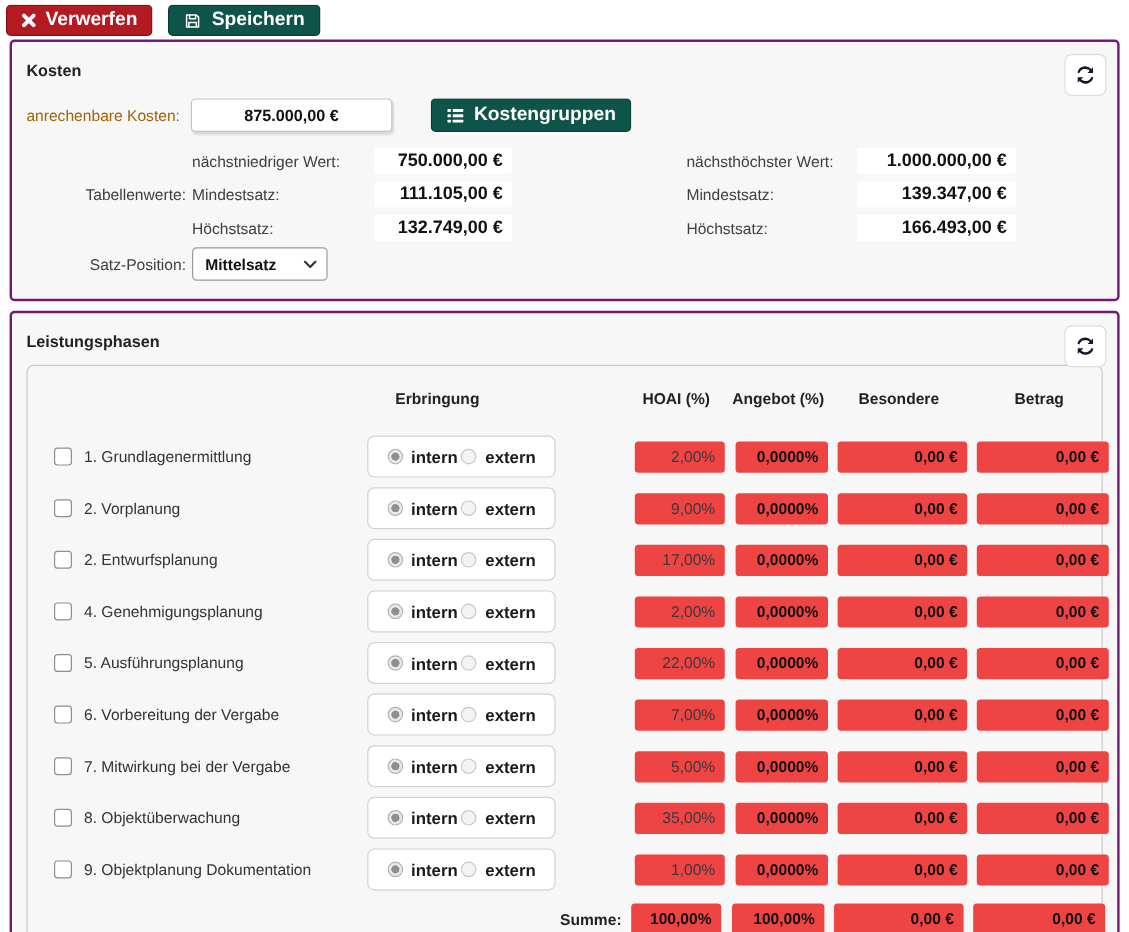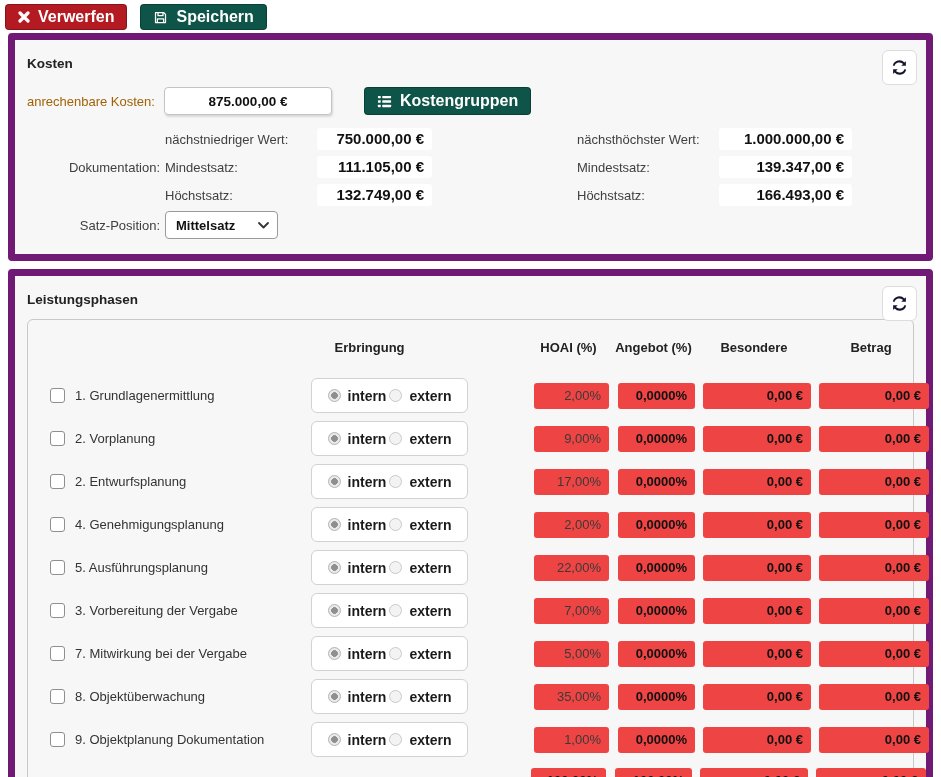--- a/index.html
+++ b/index.html
@@ -18,21 +18,21 @@
     color: #fff; font-weight: bold; font-size: 16px;
     border: 1px solid rgba(0,0,0,.25); cursor: pointer;
   }
   .btn-danger  { background: #b41a21; }
   .btn-primary { background: #0e5448; }
   
   .panel {
     position: relative;
     margin: 2px 8px 8px 8px;
     background: #f7f7f7;
-    border: 7px solid #701a75;
+    border: 2px solid #701a75;
     border-radius: 4px;
     padding: 12px;
   }
   .panel-title { font-weight: bold; font-size: 13.5px; color: #222; padding-top: 4px; }
   .refresh-btn {
     position: absolute; top: 10px; right: 9px;
     width: 35px; height: 35px;
     background: #fff; border: 1px solid #ddd; border-radius: 6px;
     display: flex; align-items: center; justify-content: center;
     cursor: pointer;
@@ -178,21 +178,21 @@
 
   <div class="k-grid">
     <div class="k-row">
       <span class="k-c1"></span>
       <span class="k-c2">nächstniedriger Wert:</span>
       <span class="k-val">750.000,00 €</span>
       <span class="k-c3">nächsthöchster Wert:</span>
       <span class="k-val k-val2">1.000.000,00 €</span>
     </div>
     <div class="k-row">
-      <span class="k-c1">Dokumentation:</span>
+      <span class="k-c1">Tabellenwerte:</span>
       <span class="k-c2">Mindestsatz:</span>
       <span class="k-val">111.105,00 €</span>
       <span class="k-c3">Mindestsatz:</span>
       <span class="k-val k-val2">139.347,00 €</span>
     </div>
     <div class="k-row">
       <span class="k-c1"></span>
       <span class="k-c2">Höchstsatz:</span>
       <span class="k-val">132.749,00 €</span>
       <span class="k-c3">Höchstsatz:</span>
@@ -324,21 +324,21 @@
       </span>
     </div>
     <span class="field f-hoai">22,00%</span>
     <span class="field f-ang">0,0000%</span>
     <span class="field f-bes">0,00 €</span>
     <span class="field f-bet">0,00 €</span>
   </div>
 
   <div class="lp-row">
     <span class="lp-check"></span>
-    <span class="lp-name">3. Vorbereitung der Vergabe</span>
+    <span class="lp-name">6. Vorbereitung der Vergabe</span>
     <div class="radio-group">
       <span class="radio-opt">
         <span class="radio-dot on"></span>
         <span class="radio-label">intern</span>
       </span>
       <span class="radio-opt">
         <span class="radio-dot"></span>
         <span class="radio-label">extern</span>
       </span>
     </div>

